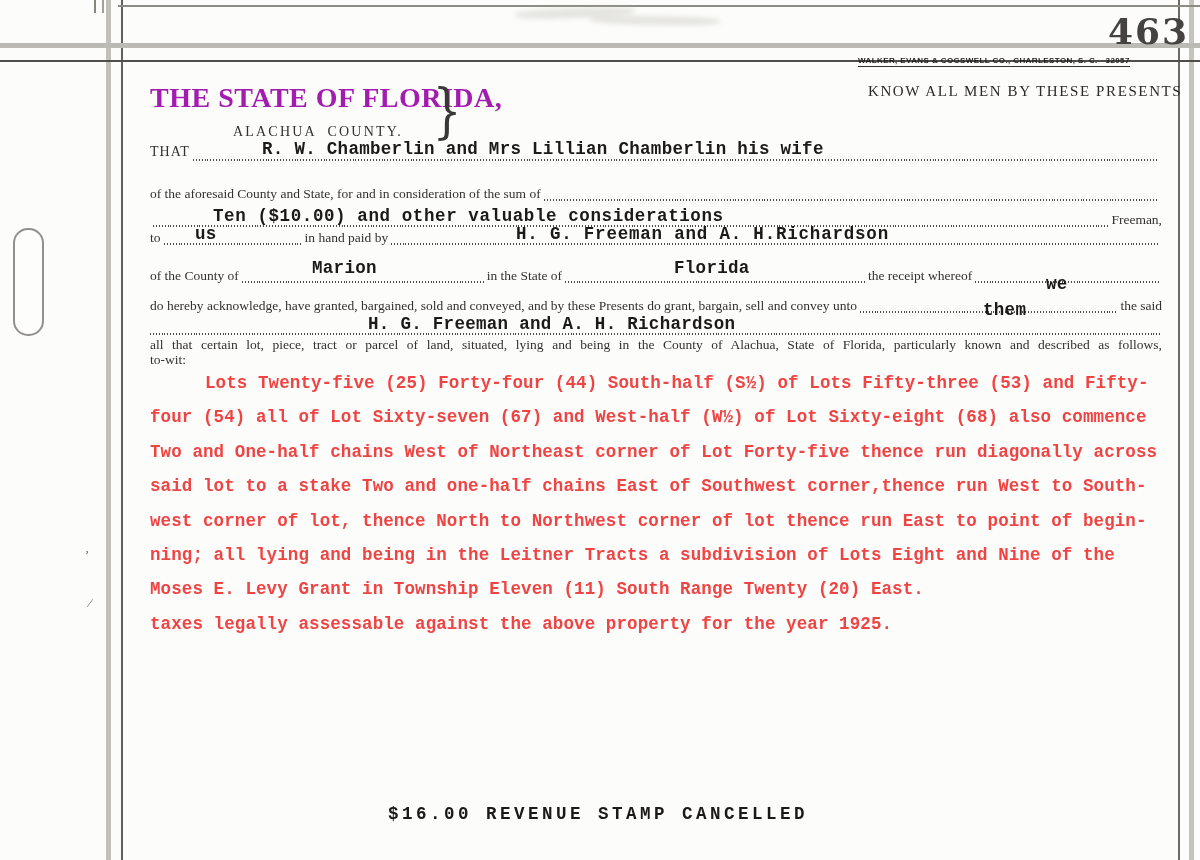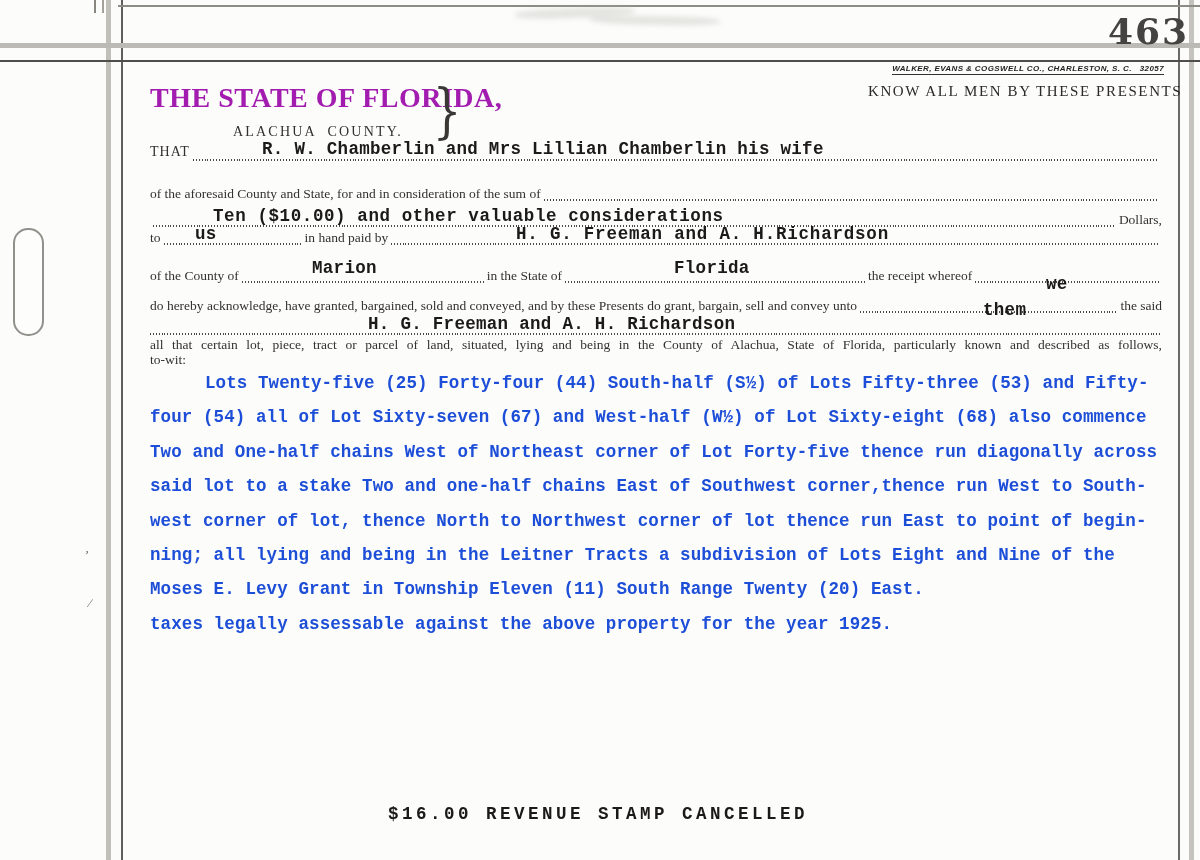--- a/index.html
+++ b/index.html
@@ -18,39 +18,39 @@
     background:repeating-linear-gradient(90deg,#4c4a47 0,#4c4a47 1px,transparent 1px,transparent 2.9px);
   }
   .leader.fixed{flex:0 0 auto;}
   
   .typed{
     position:absolute;font-family:"Liberation Mono",monospace;font-weight:700;
     color:#1b1a18;font-size:17.5px;white-space:pre;letter-spacing:.3px;
   }
   .tbody{position:absolute;left:150px;top:366px;width:1020px;}
   .tline{
-    font-family:"Liberation Mono",monospace;font-weight:700;color:#1d4ed8;
+    font-family:"Liberation Mono",monospace;font-weight:700;color:#ef4444;
     font-size:17.5px;line-height:34.4px;white-space:pre;letter-spacing:.1px;
   }
   .tline.indent{padding-left:55px;}
   .title{
     font-family:"Liberation Serif",serif;font-weight:700;font-size:28px;
     letter-spacing:.5px;color:#a21caf;white-space:pre;
   }
   .brace{
     font-family:"DejaVu Serif",serif;font-weight:300;font-size:60px;color:#3a3834;
     transform:scaleX(.75);line-height:1;
   }
   .knowall{font-size:15px;letter-spacing:1.6px;color:#2c2a27;white-space:pre;}
   .county{font-size:14px;letter-spacing:2.2px;color:#33312e;white-space:pre;}
   .pagenum{
     font-family:"DejaVu Serif",serif;font-weight:700;font-size:36px;color:#454341;
     letter-spacing:2px;
   }
-  .imprint-wrap{position:absolute;left:858px;top:57px;width:306px;text-align:right;font-style:italic;}
+  .imprint-wrap{position:absolute;left:858px;top:49px;width:306px;}
   .imprint{
     display:inline-block;font-family:"Liberation Sans",sans-serif;font-weight:700;
     font-size:8px;letter-spacing:.4px;color:#242320;border-bottom:1.5px solid #35332f;
     padding-bottom:1px;white-space:pre;
   }
   .justify{ text-align:justify; text-align-last:justify; }
   .capsule{
     position:absolute;left:13px;top:228px;width:27px;height:104px;
     border:2px solid #92908b;border-radius:15px;background:#fdfdfc;
   }
@@ -97,21 +97,21 @@
   </div>
   <div class="typed" style="left:262px;top:139px;">R. W. Chamberlin and Mrs Lillian Chamberlin his wife</div>
 
   <div class="row" style="left:150px;top:186px;width:1012px;height:18px;">
     <span class="printed">of the aforesaid County and State, for and in consideration of the sum of</span>
     <span class="leader"></span>
   </div>
 
   <div class="row" style="left:150px;top:212px;width:1012px;height:18px;">
     <span class="leader"></span>
-    <span class="printed">Dollars,</span>
+    <span class="printed">Freeman,</span>
   </div>
   <div class="typed" style="left:213px;top:206px;letter-spacing:.6px;">Ten ($10.00) and other valuable considerations</div>
 
   <div class="row" style="left:150px;top:230px;width:1012px;height:18px;">
     <span class="printed">to</span>
     <span class="leader fixed" style="width:138px;"></span>
     <span class="printed">in hand paid by</span>
     <span class="leader"></span>
   </div>
   <div class="typed" style="left:195px;top:224px;">us</div>

